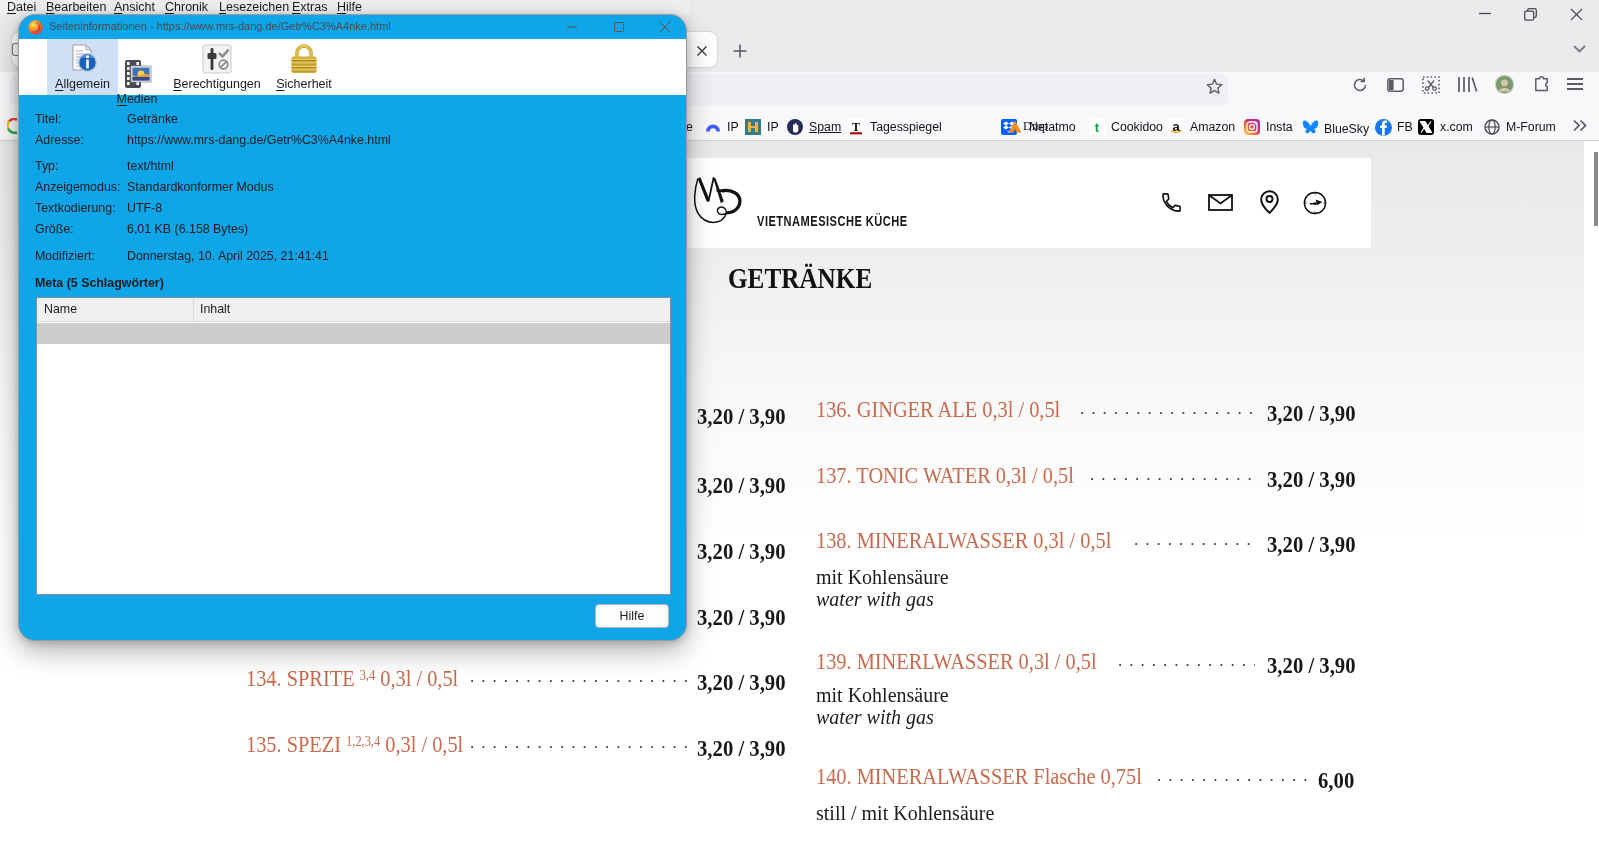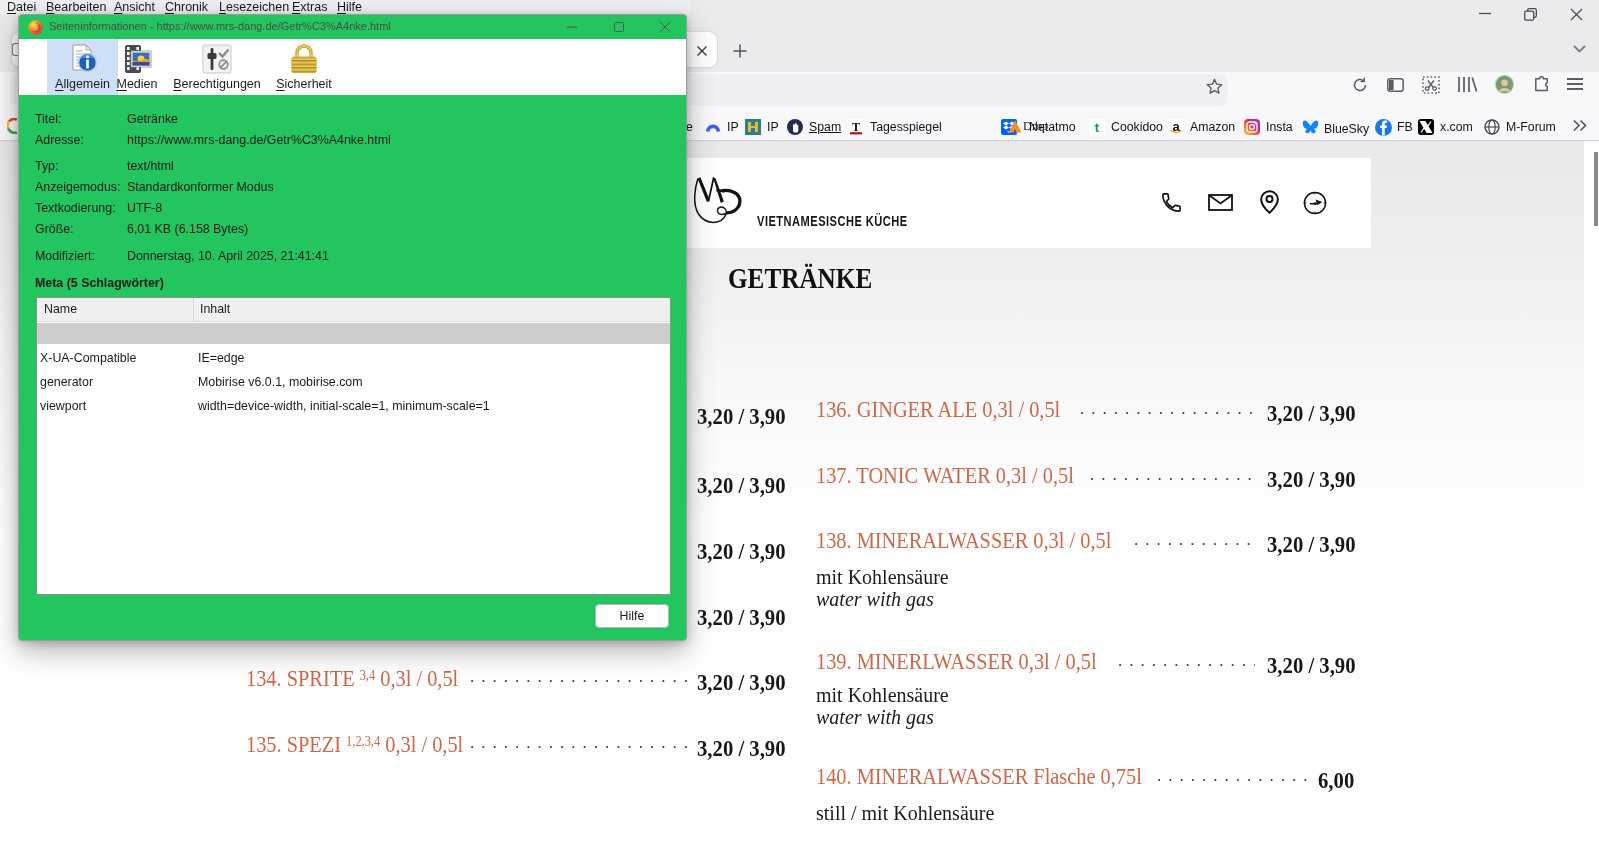--- a/index.html
+++ b/index.html
@@ -39,22 +39,22 @@
   .mi-price { position:absolute; font-family:"Liberation Serif",serif; font-size:23px; color:#17171b; font-weight:bold; white-space:nowrap; transform:scaleX(.9); transform-origin:left top; }
   .mi-dots { position:absolute; overflow:hidden; font-family:"Liberation Serif",serif; font-size:17px;
      letter-spacing:7.0px; color:#3c3c3c; white-space:nowrap; height:20px; }
   .mi-sub  { position:absolute; font-family:"Liberation Serif",serif; font-size:20px; color:#1c1c1c; white-space:nowrap; }
   .mi-sub2 { position:absolute; font-family:"Liberation Serif",serif; font-size:20px; font-style:italic; color:#1c1c1c; white-space:nowrap; }
   .mi-name sup { font-size:14px; vertical-align:6px; letter-spacing:0; }
 
   #scrollbar { position:absolute; left:1594px; top:11px; width:4px; height:74px; background:#8b8b8b; }
 
   
-  #dialog { left:18px; top:14px; width:669px; height:627px; background:#22c55e;
-    border:1px solid #9c9c9c; border-radius:4px; z-index:5;
+  #dialog { left:18px; top:14px; width:669px; height:627px; background:#0ea5e9;
+    border:1px solid #9c9c9c; border-radius:17px; z-index:5;
     box-shadow:0 10px 28px rgba(0,0,0,.30), 0 2px 8px rgba(0,0,0,.18); }
   #dlg-title { position:absolute; left:0; top:0; width:100%; height:24px; font-size:11px; color:#4b4b4b; }
   #dlg-toolbar { position:absolute; left:0; top:24px; width:100%; height:56px; background:#fff; border-radius:0; }
   .dtab { position:absolute; top:0; height:56px; text-align:center; font-size:12.5px; color:#1b1b1b; }
   .dtab u { text-decoration-thickness:1px; text-underline-offset:2px; }
   .dtab .lbl { position:absolute; bottom:4px; width:100%; }
   .dtab svg { position:absolute; top:4px; left:50%; transform:translateX(-50%); }
   #dlg-body { position:absolute; left:0; top:80px; width:100%; height:547px; font-size:12.4px; color:#1c1c1c; }
   .flabel { position:absolute; left:16px; }
   .fval { position:absolute; left:108px; }
@@ -361,21 +361,21 @@
             <path d="M9 23 H21"></path>
           </g>
         <circle cx="20.5" cy="19.5" r="9" fill="#1e5fb8"></circle>
         <circle cx="20.5" cy="19.5" r="9" fill="none" stroke="#b9cfe8" stroke-width="1.6"></circle>
         <path d="M13 15 a9 9 0 0 1 14.5 0 Z" fill="#5a8fd6" opacity="0.8"></path>
         <rect x="19.2" y="16.5" width="2.6" height="9" fill="#fff"></rect>
         <circle cx="20.5" cy="13.8" r="1.5" fill="#fff"></circle>
       </svg>
       <div class="lbl"><u>A</u>llgemein</div>
     </div>
-    <div class="dtab" style="left:86px; width:64px;">
+    <div class="dtab" style="left:86px; width:64px;margin-top:15px;">
       <svg width="32" height="32" viewBox="0 0 32 32">
         <rect x="4" y="2" width="16" height="28" rx="2" fill="#4a4a52"></rect>
         <g fill="#fff">
             <rect x="6" y="4" width="2.6" height="3"></rect>
             <rect x="6" y="9" width="2.6" height="3"></rect>
             <rect x="6" y="14" width="2.6" height="3"></rect>
             <rect x="6" y="19" width="2.6" height="3"></rect>
             <rect x="6" y="24" width="2.6" height="3"></rect>
         <rect x="15.4" y="4" width="2.6" height="3"></rect>
             <rect x="15.4" y="9" width="2.6" height="3"></rect>
@@ -438,28 +438,16 @@
       <span class="fval" style="top:127px">6,01 KB (6.158 Bytes)</span>
     <span class="flabel" style="top:154px">Modifiziert:</span>
       <span class="fval" style="top:154px">Donnerstag, 10. April 2025, 21:41:41</span>
     <span class="flabel" style="top:181px; font-weight:bold">Meta (5 Schlagwörter)</span>
     <div id="meta-table">
       <div id="mt-head">
           <span class="c1">Name</span>
           <span class="c2">Inhalt</span>
         </div>
       <div id="mt-sel"></div>
-      <div class="mt-row" style="top:53px">
-          <span class="n">X-UA-Compatible</span>
-          <span class="v">IE=edge</span>
-        </div>
-      <div class="mt-row" style="top:77px">
-          <span class="n">generator</span>
-          <span class="v">Mobirise v6.0.1, mobirise.com</span>
-        </div>
-      <div class="mt-row" style="top:101px">
-          <span class="n">viewport</span>
-          <span class="v">width=device-width, initial-scale=1, minimum-scale=1</span>
-        </div>
     </div>
     <div id="hilfe">Hilfe</div>
   </div>
 </div>
 
 </body></html>

